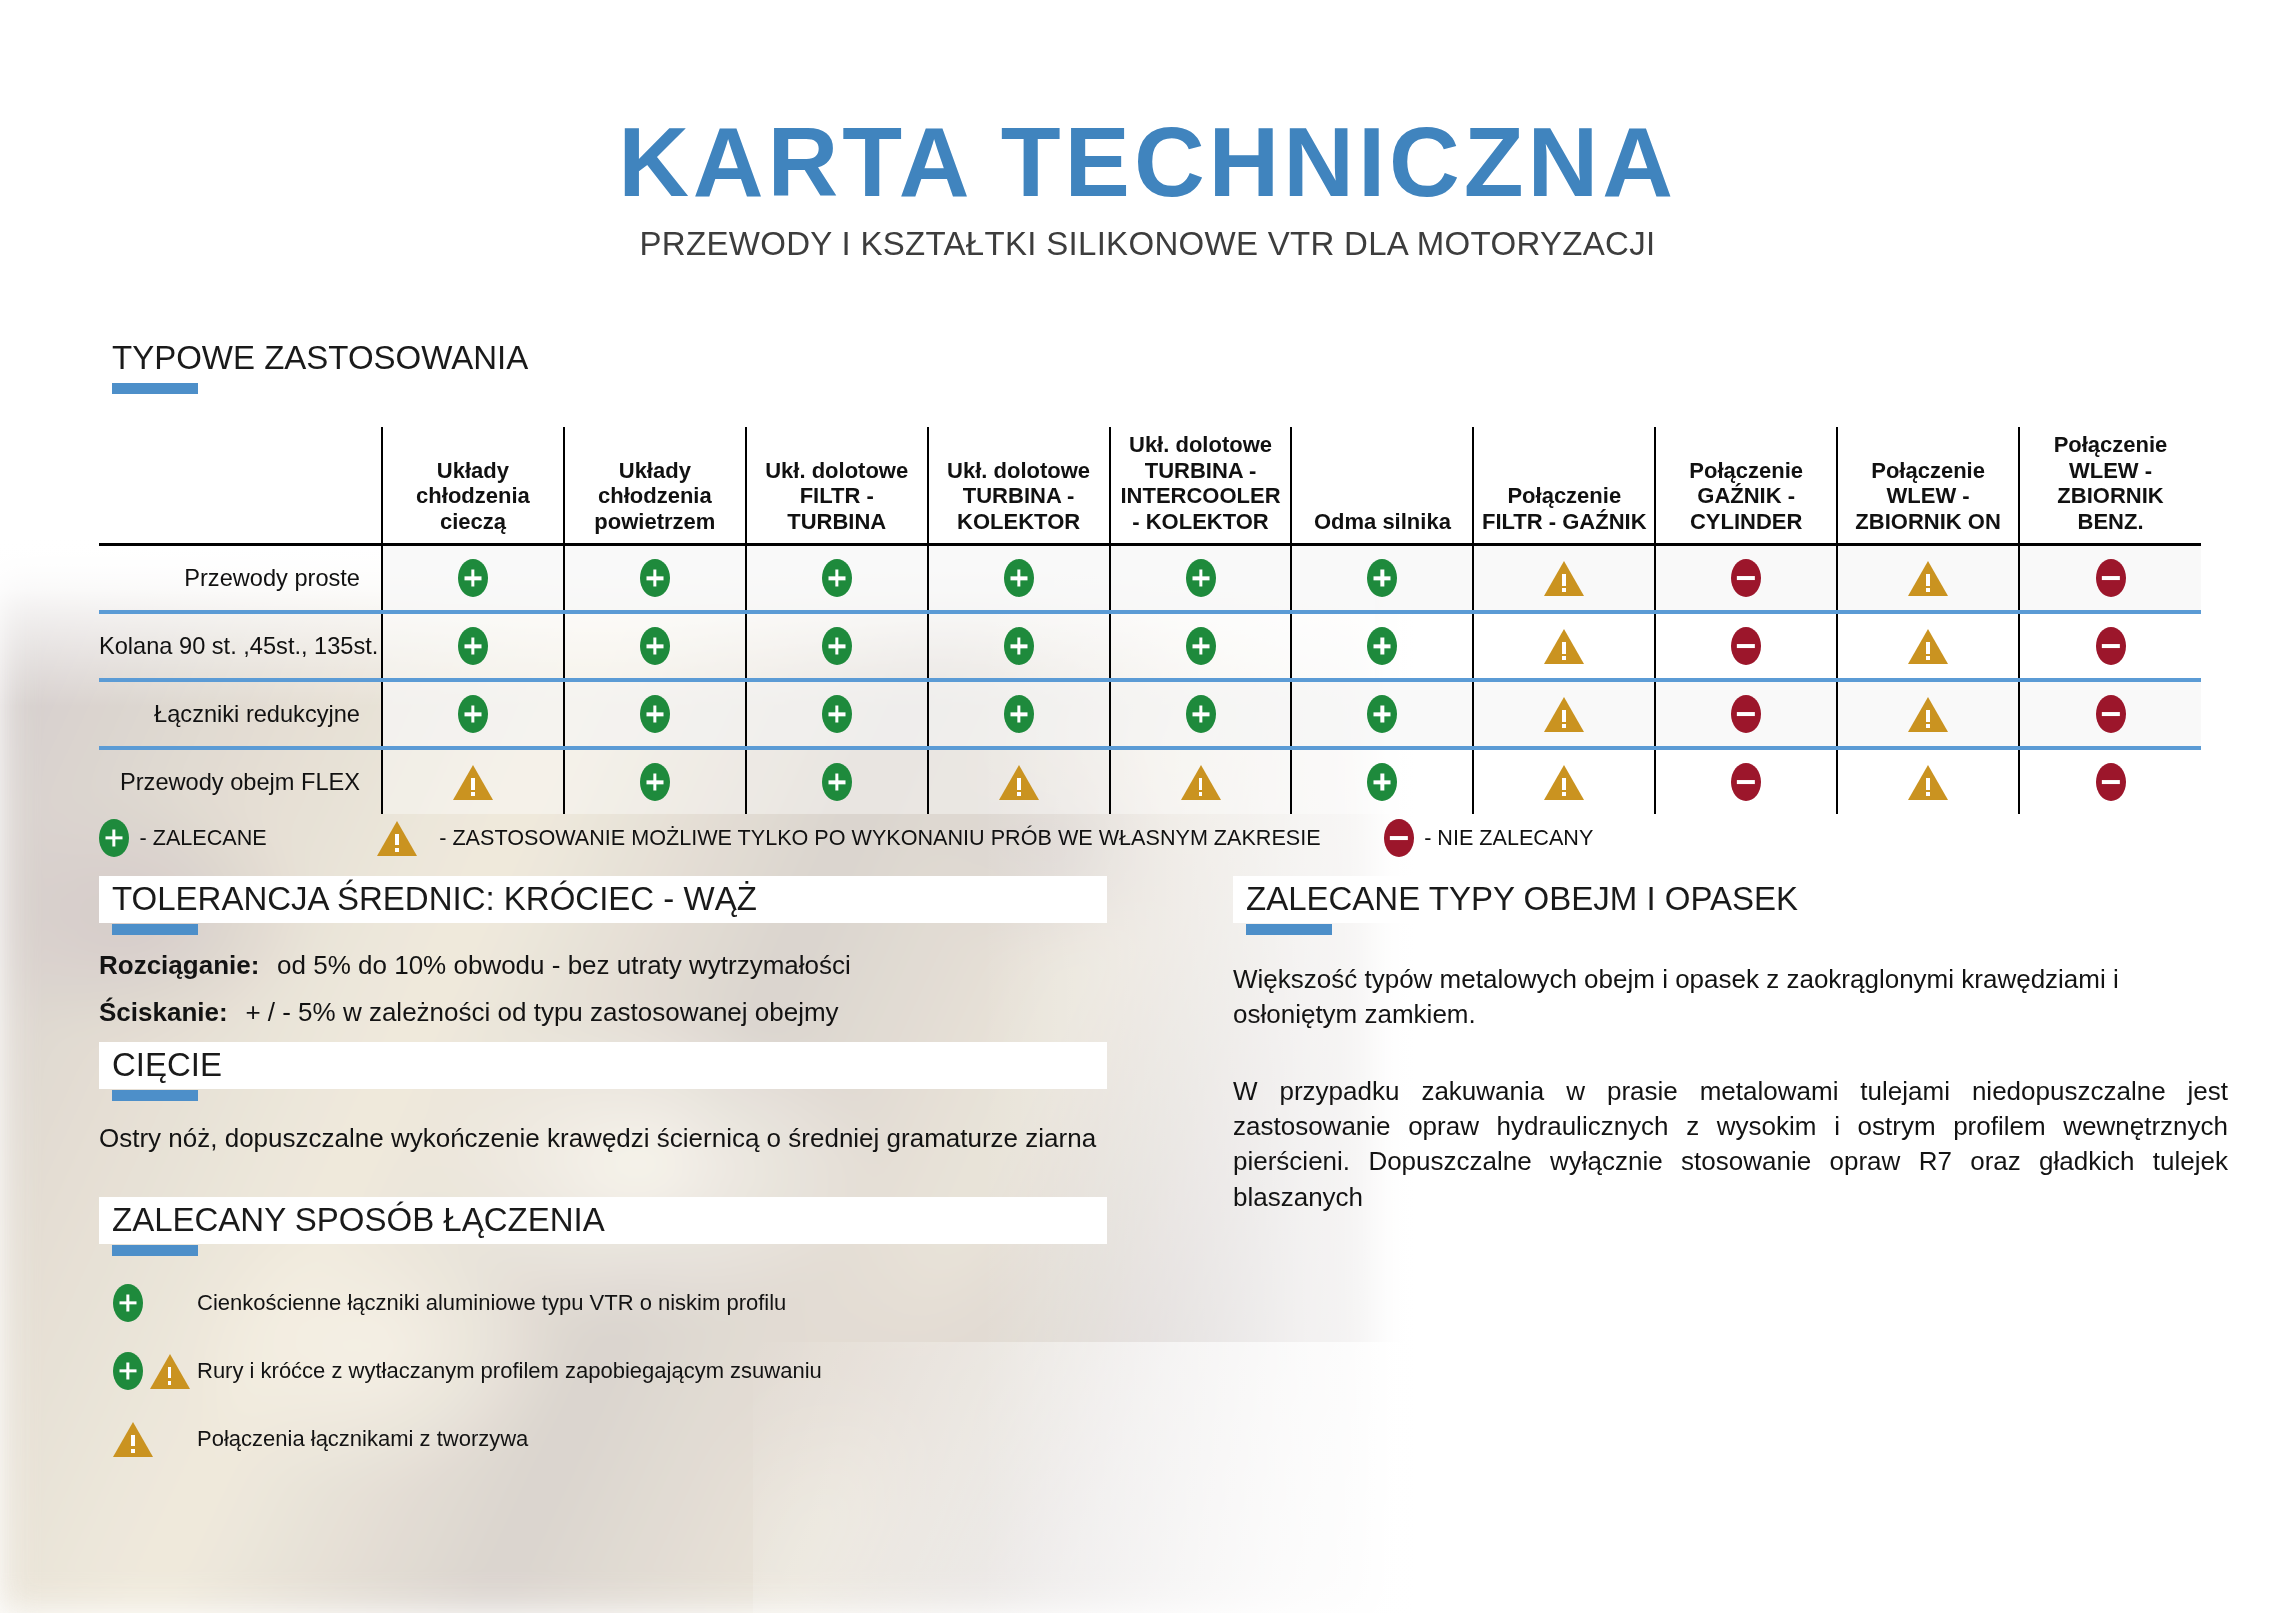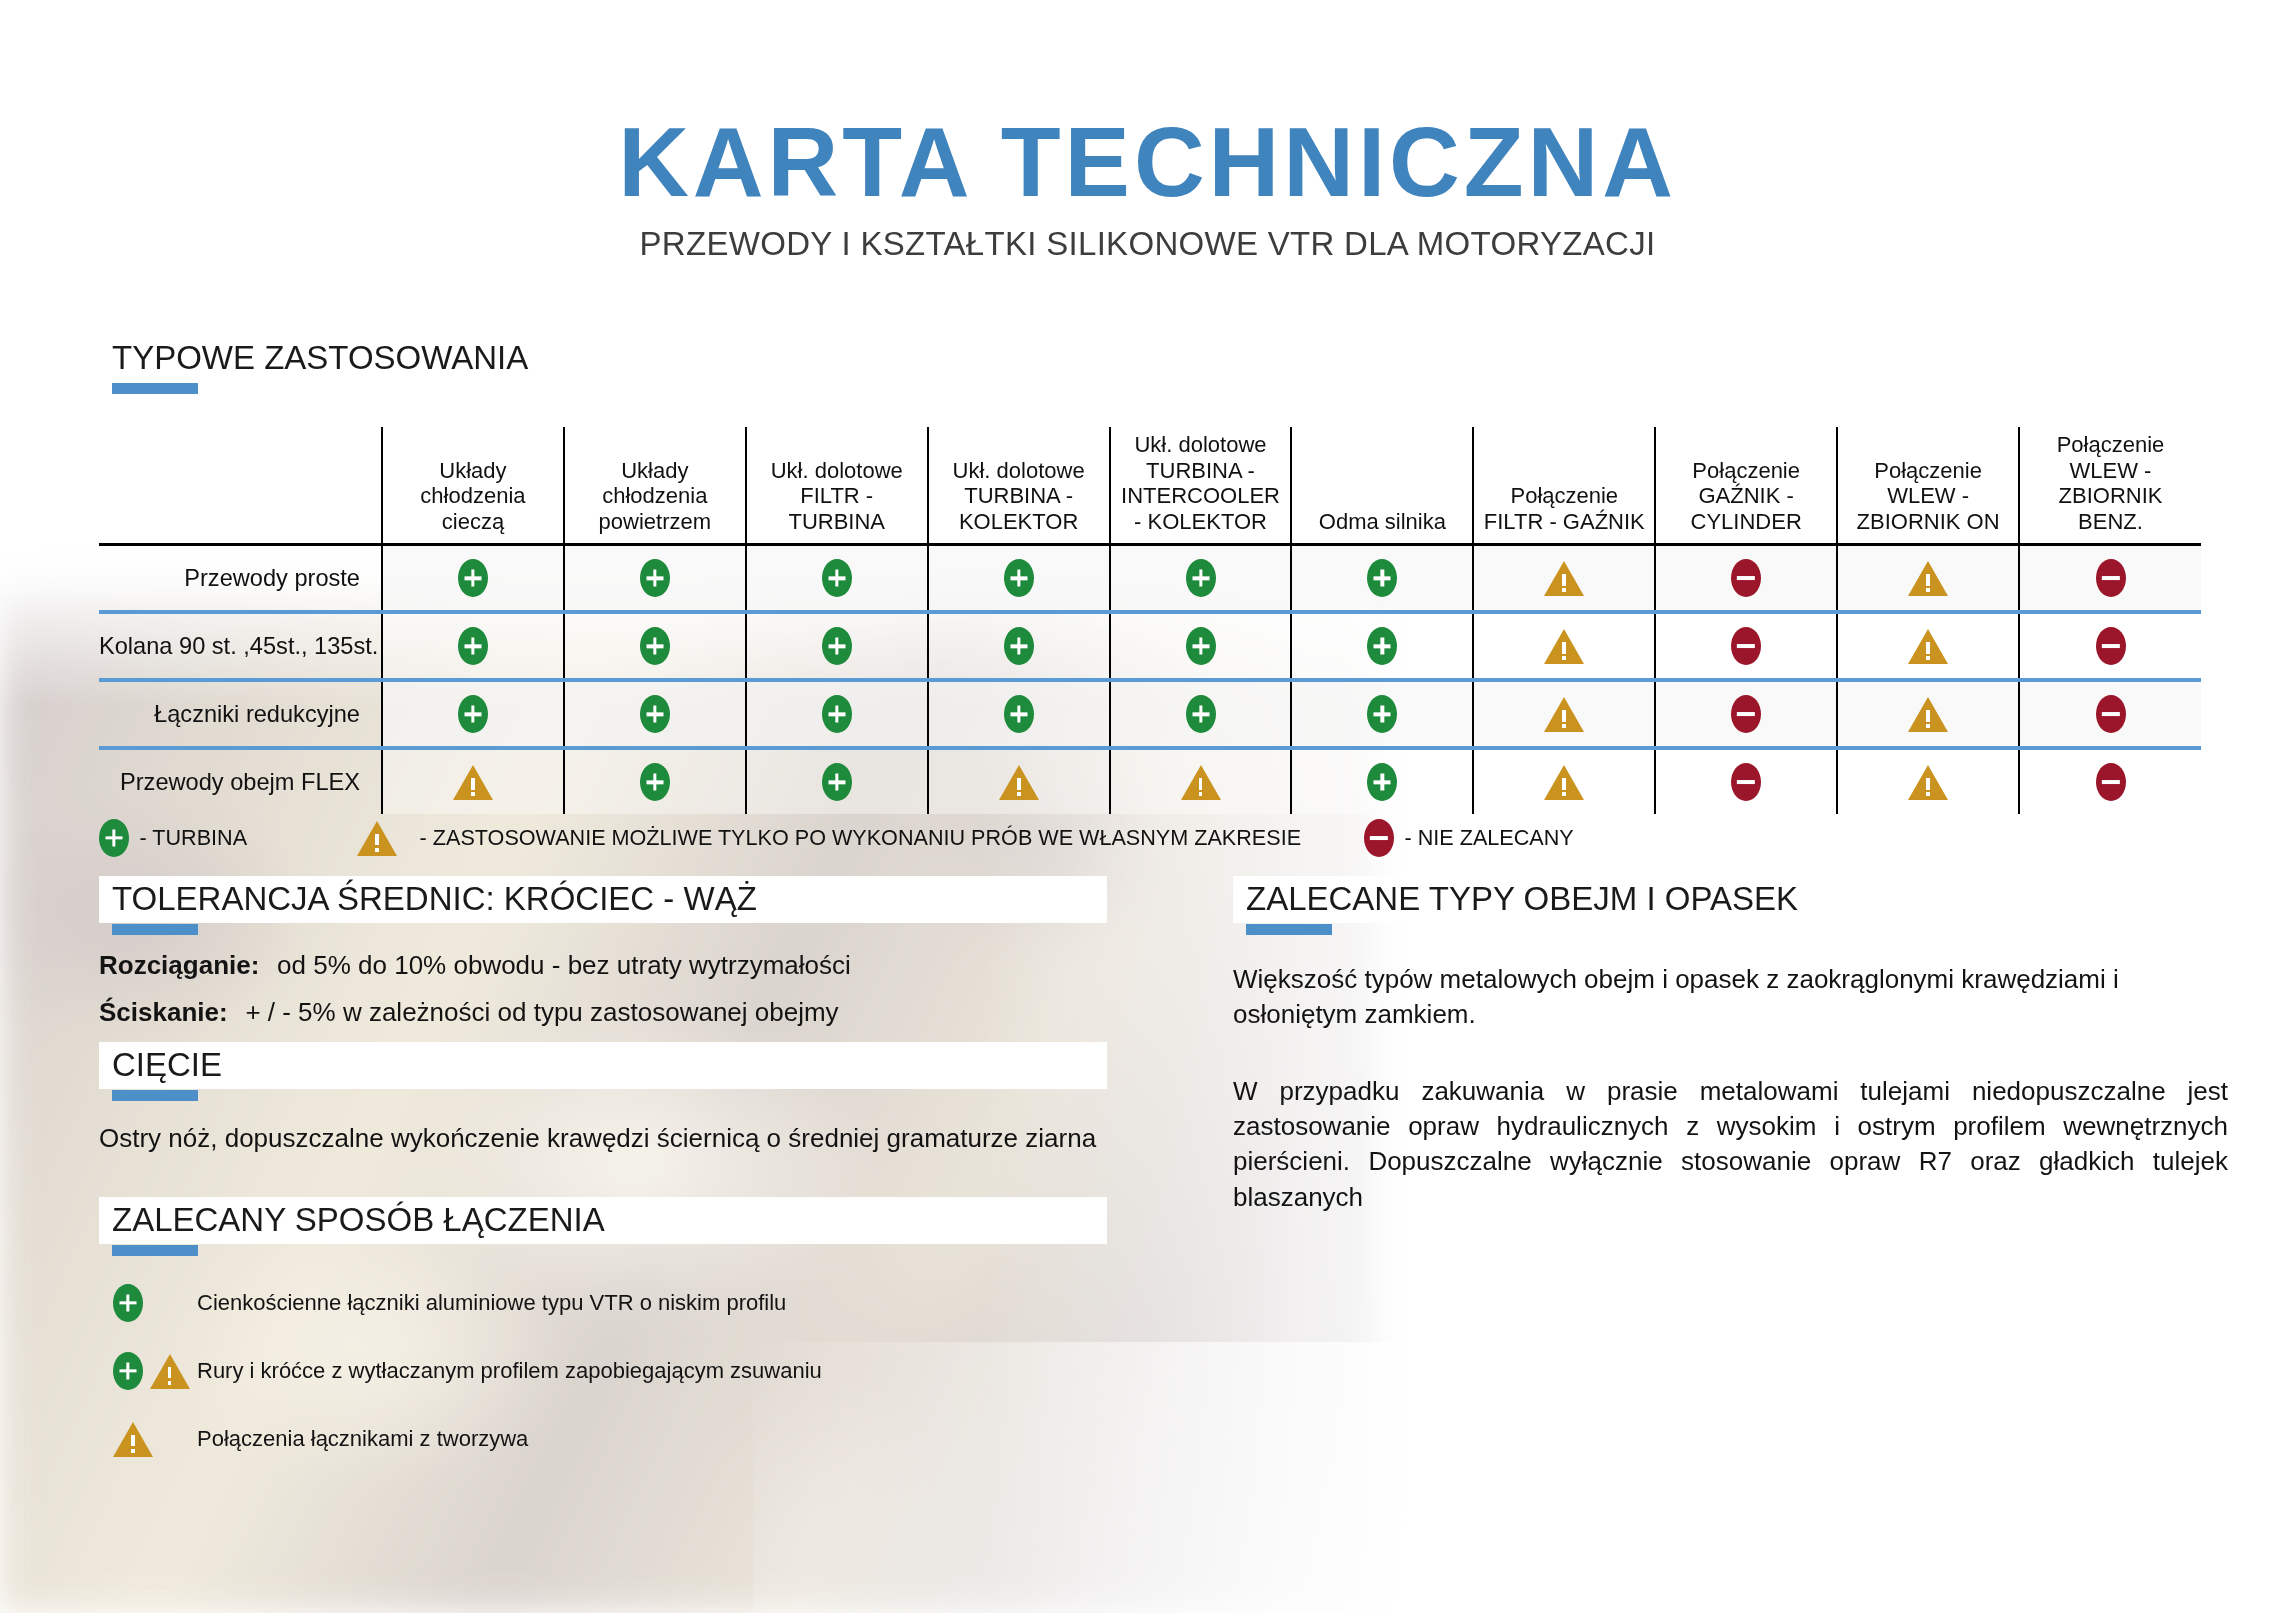--- a/index.html
+++ b/index.html
@@ -46,21 +46,21 @@
   .sec-head{position:absolute;}
   .sec-head .bar{background:#ffffff;display:block;padding:3.9px 0 5.2px 0;}
   .sec-head .txt{font-size:33px;color:#1a1a1a;font-weight:normal;padding-left:13px;white-space:nowrap;}
   .sec-head .txt b{font-weight:normal;}
   .sec-head .ul{width:86px;height:11px;background:#4d8fc9;margin-top:1.3px;margin-left:13px;}
   
   #apps-table{position:absolute;left:99px;top:427px;width:2102px;}
   .tbl{border-collapse:collapse;width:2102px;table-layout:fixed;}
   .tbl col.lbl{width:283px;}
   .tbl th{
-    font-size:22px;font-weight:normal;color:#111;vertical-align:bottom;
+    font-size:22px;font-weight:bold;color:#111;vertical-align:bottom;
     padding:5.2px 3.9px 9.2px 3.9px;line-height:1.16;text-align:center;
     border-left:2.6px solid #000;border-bottom:3.9px solid #000;background:transparent;
   }
   .tbl th.lbl{border-left:none;border-bottom:3.9px solid #000;}
   .tbl td{
     border-left:2.6px solid #000;border-bottom:4.6px solid #5b9bd5;
     text-align:center;height:64px;padding:0;
   }
   .tbl td.lbl{
     border-left:none;text-align:right;padding-right:21px;
@@ -216,21 +216,21 @@
           <td><span class="ico ico-warn"></span></td>
           <td><span class="ico ico-minus"></span></td>
         </tr>
       </tbody>
   </table>
 </div>
 
 <div id="legend">
     <div class="item" style="margin-left: 0px;">
       <span class="ico ico-plus"></span>
-      <span class="lt">- TURBINA</span>
+      <span class="lt">- ZALECANE</span>
     </div>
     <div class="item" style="margin-left: 110px; gap: 12px;">
       <span class="ico ico-warn"></span>
       <span class="lt">- ZASTOSOWANIE MOŻLIWE TYLKO PO WYKONANIU PRÓB WE WŁASNYM ZAKRESIE</span>
     </div>
     <div class="item" style="margin-left: 63px;">
       <span class="ico ico-minus"></span>
       <span class="lt">- NIE ZALECANY</span>
     </div>
   </div>

